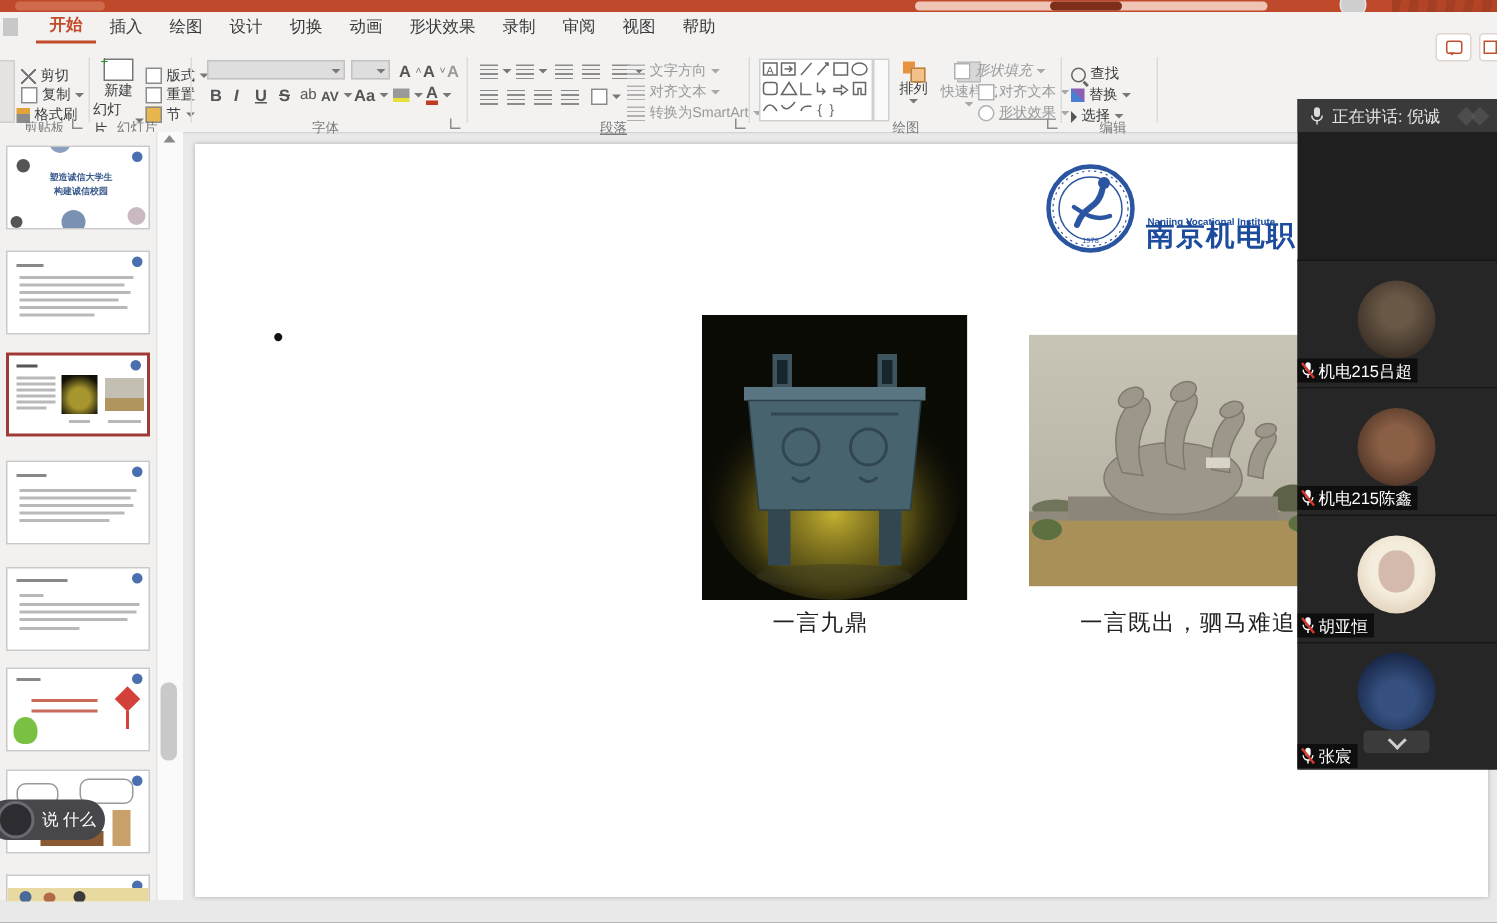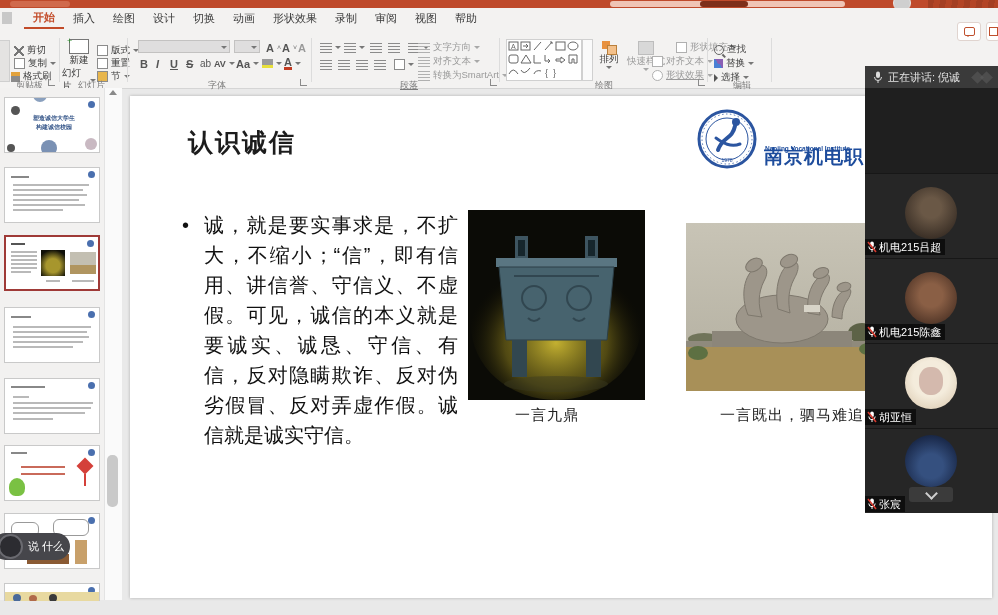--- a/index.html
+++ b/index.html
@@ -296,21 +296,21 @@
           <i style="position:absolute;left:5px;top:4px;width:8px;height:8px;background:#f3c08a;border:1px solid #b9803c;font-style:normal;"></i>
         </span>
       <span>排列</span>
         <span class="caret"></span>
     </div>
     <div class="bigbtn" style="left:624px;top:33px;width:44px;color:#9a9a9a;">
       <span style="width:14px;height:12px;background:#d8d8d8;border:1px solid #bdbdbd;"></span>
       <span>快速样式</span>
         <span class="caret" style="border-top-color:#a8a8a8;"></span>
     </div>
-    <div class="mini dis" style="left:676px;top:33px;">
+    <div class="mini dis" style="left:636px;top:33px;font-style:italic;">
         <span class="icbox" style="border-color:#b0b0b0;"></span>
         <span>形状填充</span>
         <span class="caret"></span>
       </div>
     <div class="mini dis" style="left:652px;top:47px;">
         <span class="icbox" style="border-color:#b0b0b0;"></span>
         <span>对齐文本</span>
         <span class="caret"></span>
       </div>
     <div class="mini dis" style="left:652px;top:61px;text-decoration:underline;">
@@ -428,36 +428,34 @@
       <div style="position:absolute;left:8px;top:10px;width:8px;height:8px;background:#4a6a9a;border-radius:50%;"></div>
       <div style="position:absolute;left:24px;top:11px;width:8px;height:7px;background:#b06a4a;border-radius:50%;"></div>
       <div style="position:absolute;left:44px;top:10px;width:8px;height:8px;background:#3a3a3a;border-radius:50%;"></div>
     </div>
   </div>
   <div class="scrolltrack"></div>
   <div class="scrollup"></div>
   <div class="scrollthumb"></div>
 
   <div id="slide" class="abs">
-    <div id="slide-title">认识诚信</div>
 
     <svg class="abs" style="left:566px;top:12px;" width="62" height="62" viewBox="0 0 62 62">
       <circle cx="31" cy="31" r="28" fill="#fff" stroke="#2b55a0" stroke-width="3"></circle>
       <circle cx="31" cy="31" r="21" fill="none" stroke="#2b55a0" stroke-width="1"></circle>
       <circle cx="31" cy="31" r="25" fill="none" stroke="#2b55a0" stroke-width="0.8" stroke-dasharray="1.5 2.5"></circle>
       <path d="M22 42 C 27 28, 36 32, 39 18" stroke="#2b55a0" stroke-width="4" fill="none" stroke-linecap="round"></path>
       <path d="M20 30 C 26 34, 34 40, 44 36" stroke="#2b55a0" stroke-width="3" fill="none" stroke-linecap="round"></path>
       <circle cx="40" cy="14" r="4" fill="#2b55a0"></circle>
       <text x="31" y="54" font-size="5" fill="#2b55a0" text-anchor="middle">1978</text>
     </svg>
     <div id="logo-cn">南京机电职</div>
     <div id="logo-en">Nanjing Vocational Institute</div>
 
     <div id="slide-bullet">•</div>
-    <div id="slide-body">诚，就是要实事求是，不扩大，不缩小；“信”，即有信用、讲信誉、守信义、不虚假。可见，诚信的本义就是要诚实、诚恳、守信、有信，反对隐瞒欺诈、反对伪劣假冒、反对弄虚作假。诚信就是诚实守信。</div>
 
     <div class="imgfig" style="left:338px;top:114px;width:177px;height:190px;">
       <svg width="177" height="190" viewBox="0 0 177 190">
         <defs>
           <radialGradient id="glow" cx="50%" cy="62%" r="55%">
             <stop offset="0%" stop-color="#cdb933" stop-opacity="0.95"></stop>
             <stop offset="55%" stop-color="#8a7c1e" stop-opacity="0.55"></stop>
             <stop offset="100%" stop-color="#000" stop-opacity="0"></stop>
           </radialGradient>
         </defs>

